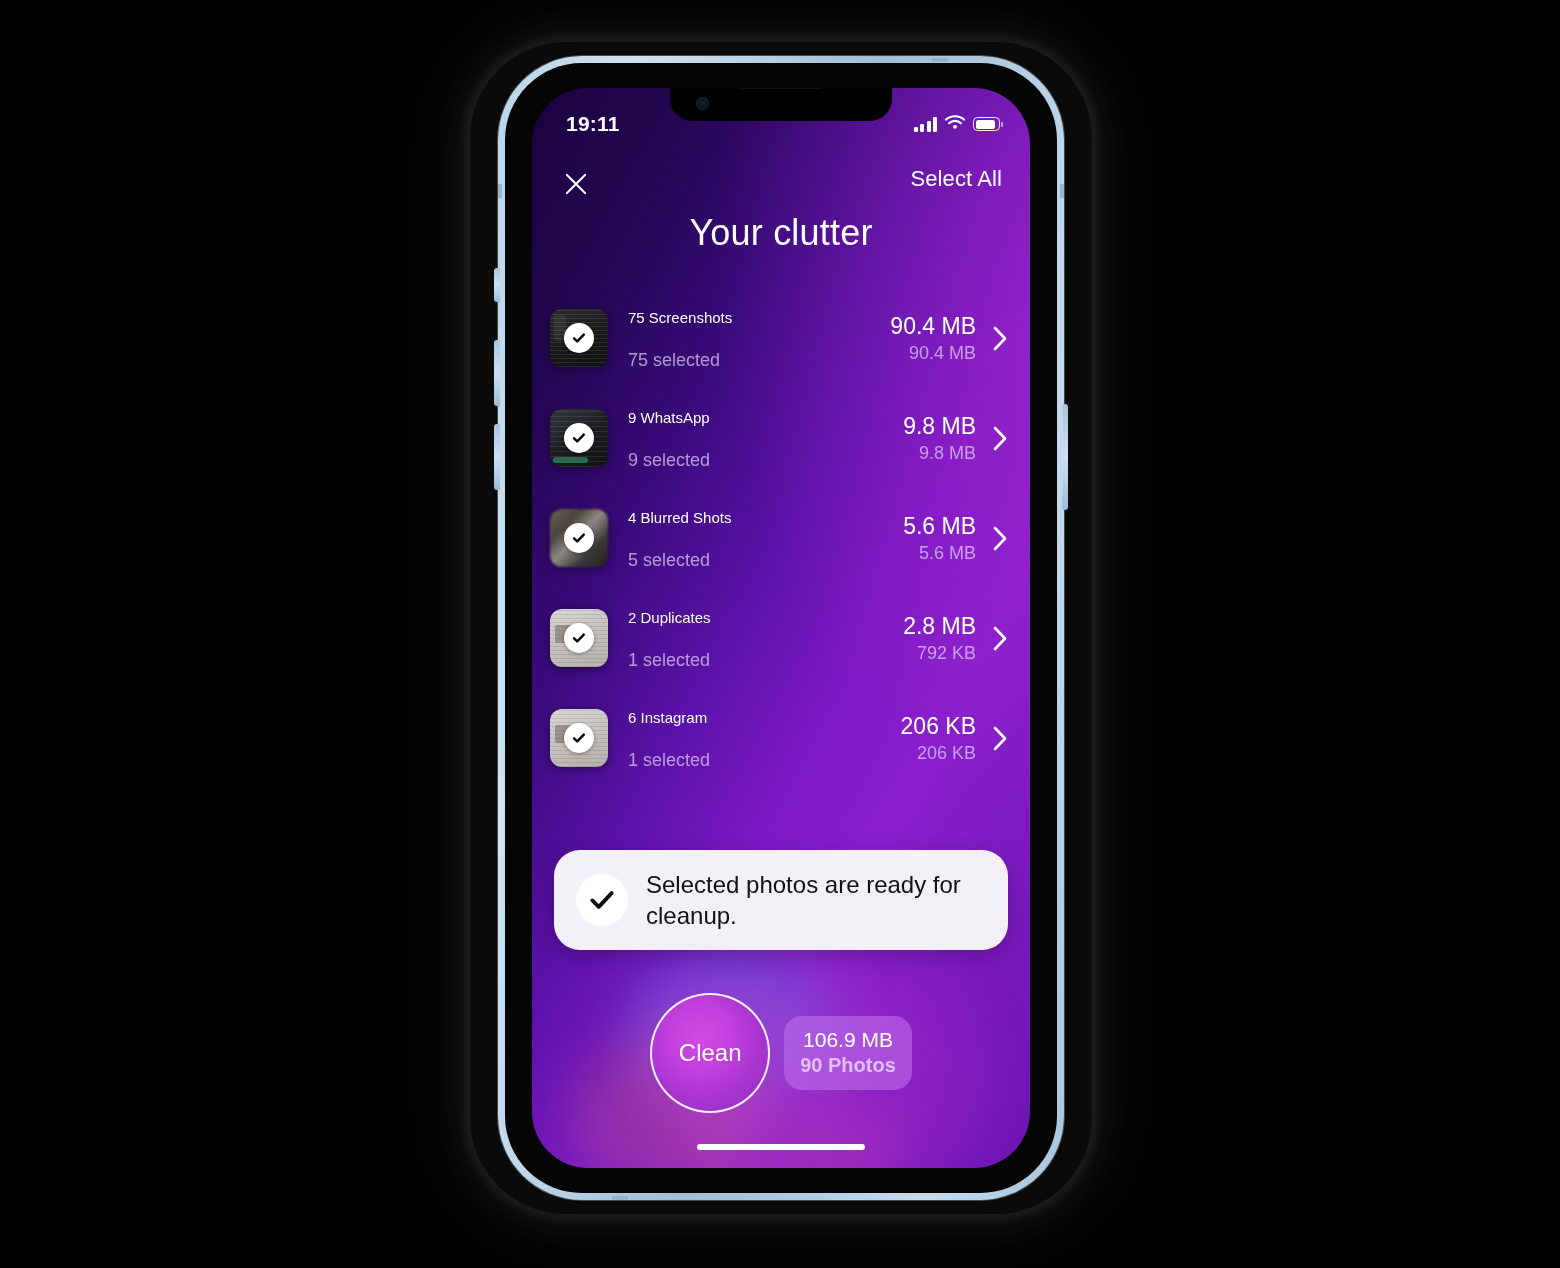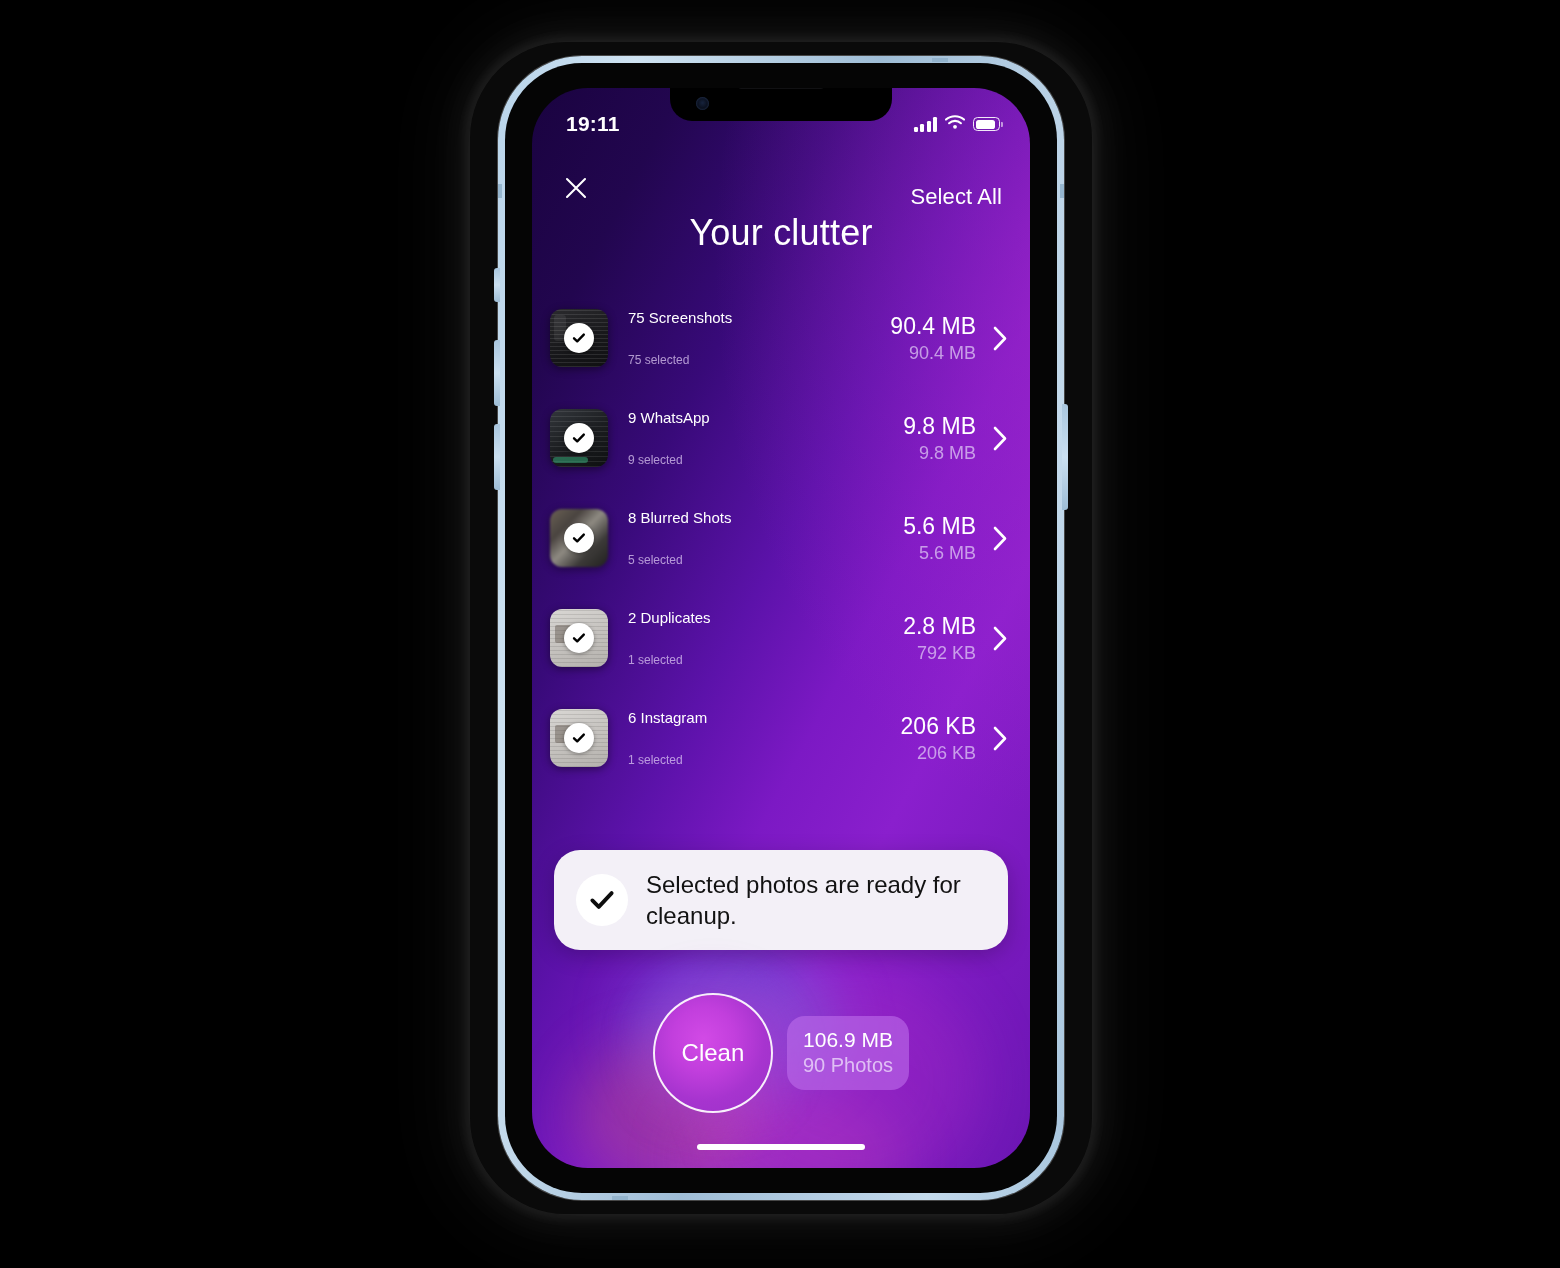--- a/index.html
+++ b/index.html
@@ -191,21 +191,21 @@
     border-radius: 2.6px;
   }
 
   
   #nav-row {
     position: absolute;
     top: 78px;
     left: 0; right: 0;
     height: 44px;
     display: flex;
-    align-items: flex-end;
+    align-items: flex-start;
     justify-content: space-between;
     padding: 0 28px 0 24px;
     z-index: 10;
   }
   #close-btn {
     width: 40px; height: 40px;
     display: flex; align-items: center; justify-content: center;
     cursor: pointer;
   }
   #select-all {
@@ -309,21 +309,21 @@
   }
   .row-text { flex: 1 1 auto; min-width: 0; }
   .row-title {
     color: #fff;
     font-size: 15px;
     line-height: 28px;
     white-space: nowrap;
   }
   .row-sub {
     color: rgba(226,206,245,0.72);
-    font-size: 12px;
+    font-size: 18px;
     line-height: 24px;
     margin-top: 16px;
   }
   .row-right {
     text-align: right;
     margin-right: 14px;
     flex: 0 0 auto;
   }
   .row-size {
     color: #fff;
@@ -406,20 +406,21 @@
     font-size: 21px;
     font-weight: normal;
     line-height: 25px;
     white-space: nowrap;
   }
   #clean-count {
     color: rgba(235,215,250,0.82);
     font-size: 20px;
     line-height: 26px;
     white-space: nowrap;
+    font-weight: bold;
   }
 
   
   #home-indicator {
     position: absolute;
     left: 50%;
     transform: translateX(-50%);
     bottom: 18px;
     width: 168px; height: 6px;
     border-radius: 3px;
@@ -548,21 +549,21 @@
       <div class="row">
         <div class="thumb-wrap">
           <div class="thumb blur"></div>
           <div class="check-badge">
             <svg width="16" height="16" viewBox="0 0 18 18">
               <path d="M3.4 9.3 L7 12.7 L14.4 5.2" stroke="#000" stroke-width="2.7" fill="none" stroke-linecap="round" stroke-linejoin="round"></path>
             </svg>
           </div>
         </div>
         <div class="row-text">
-          <div class="row-title">8 Blurred Shots</div>
+          <div class="row-title">4 Blurred Shots</div>
           <div class="row-sub">5 selected</div>
         </div>
         <div class="row-right">
           <div class="row-size">5.6 MB</div>
           <div class="row-size-sub">5.6 MB</div>
         </div>
         <div class="chevron">
           <svg width="15" height="25" viewBox="0 0 15 25">
               <path d="M2 2 L12 12.5 L2 23" stroke="#fff" stroke-width="2.6" fill="none" stroke-linecap="round" stroke-linejoin="round"></path>
             </svg>

